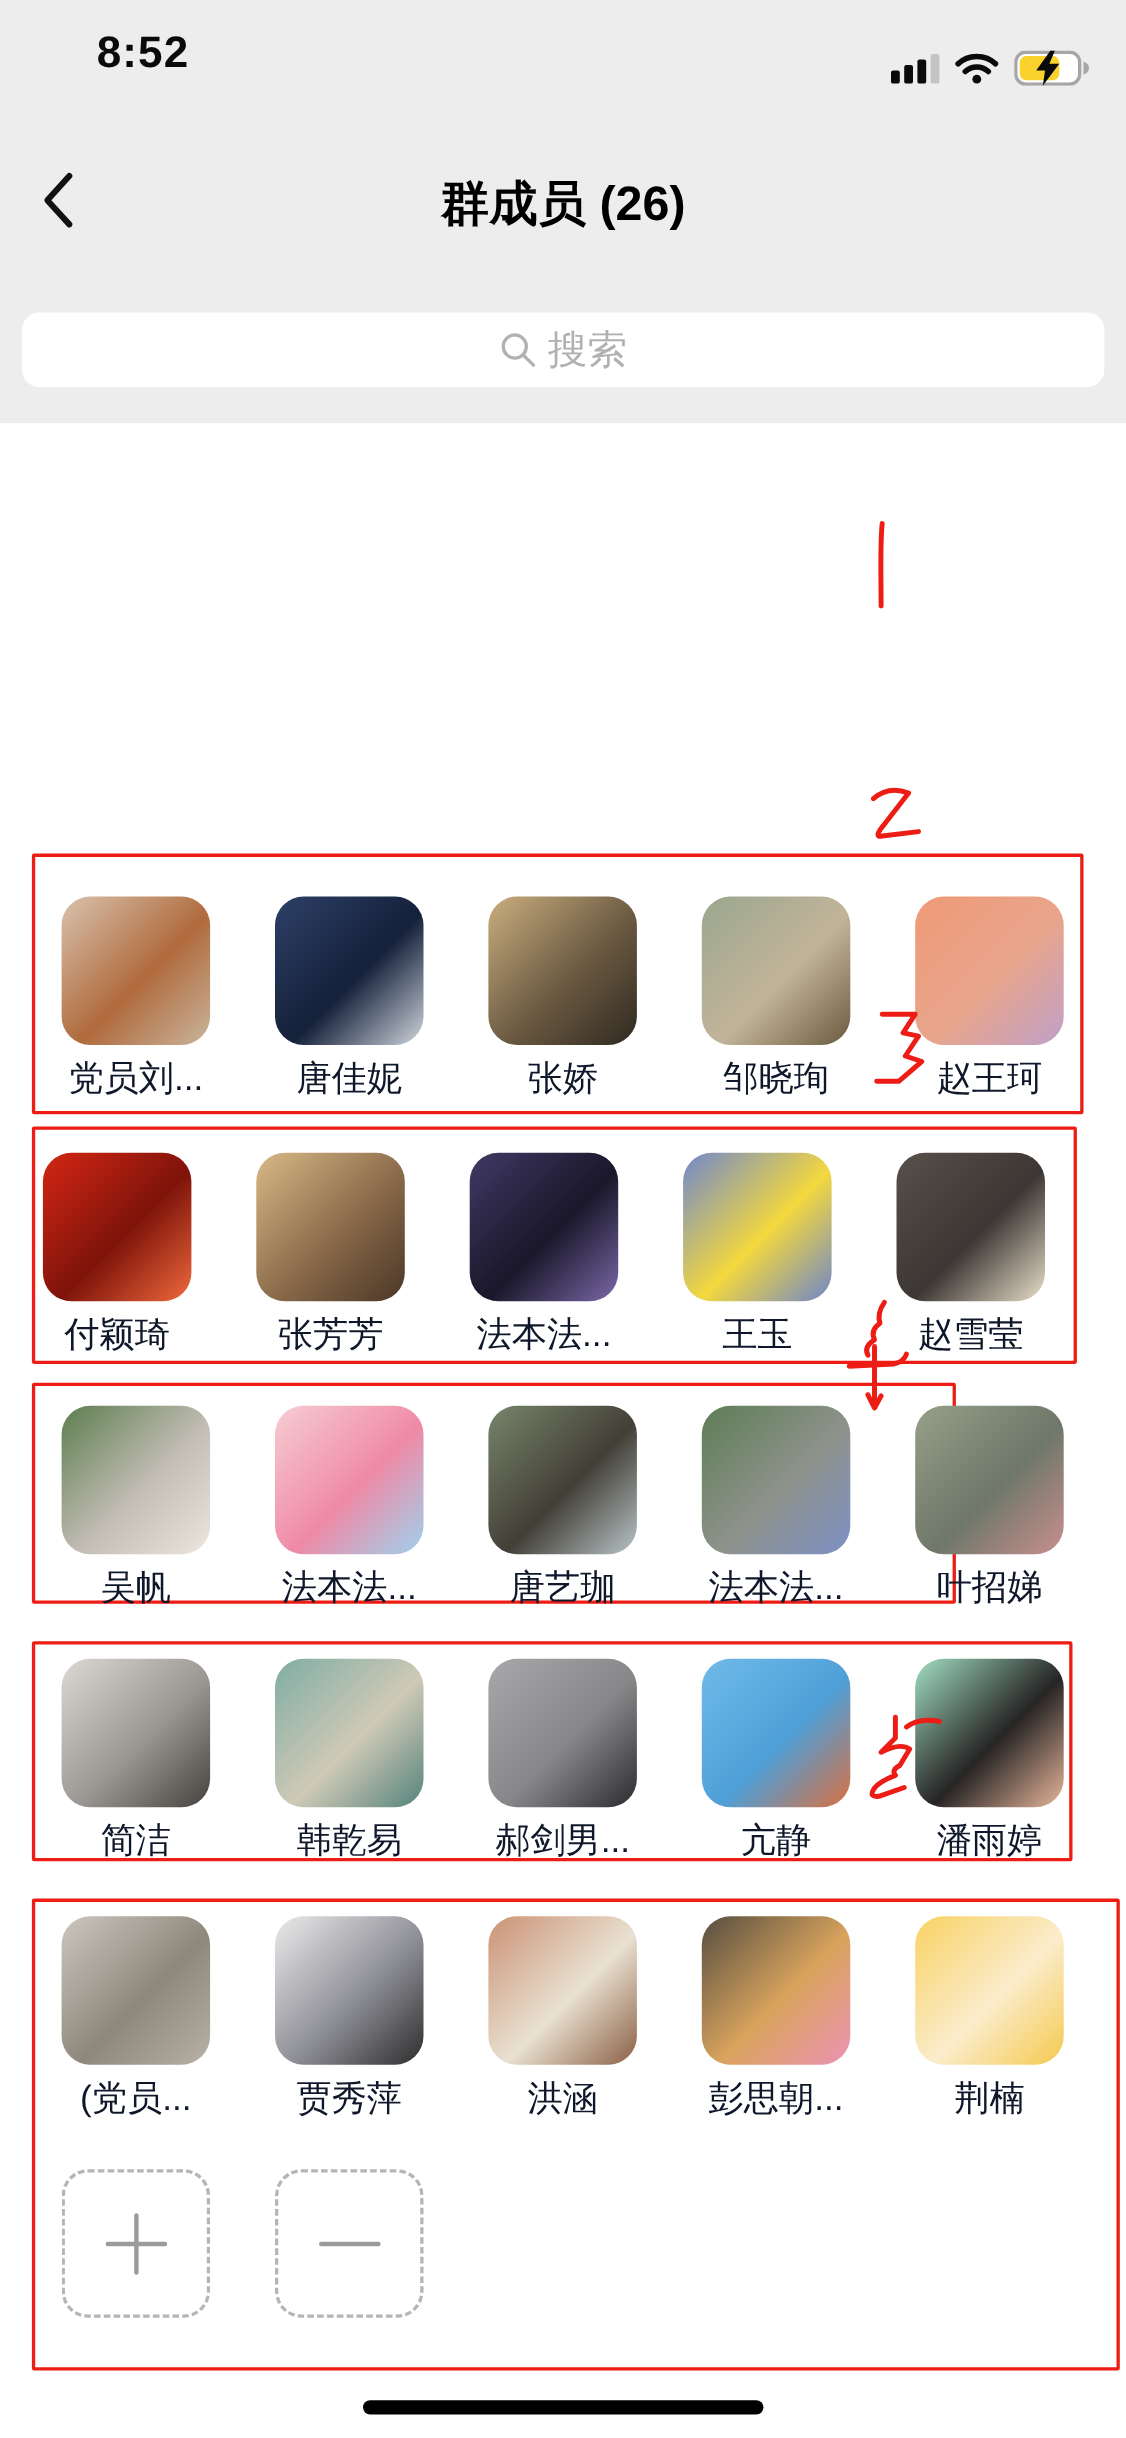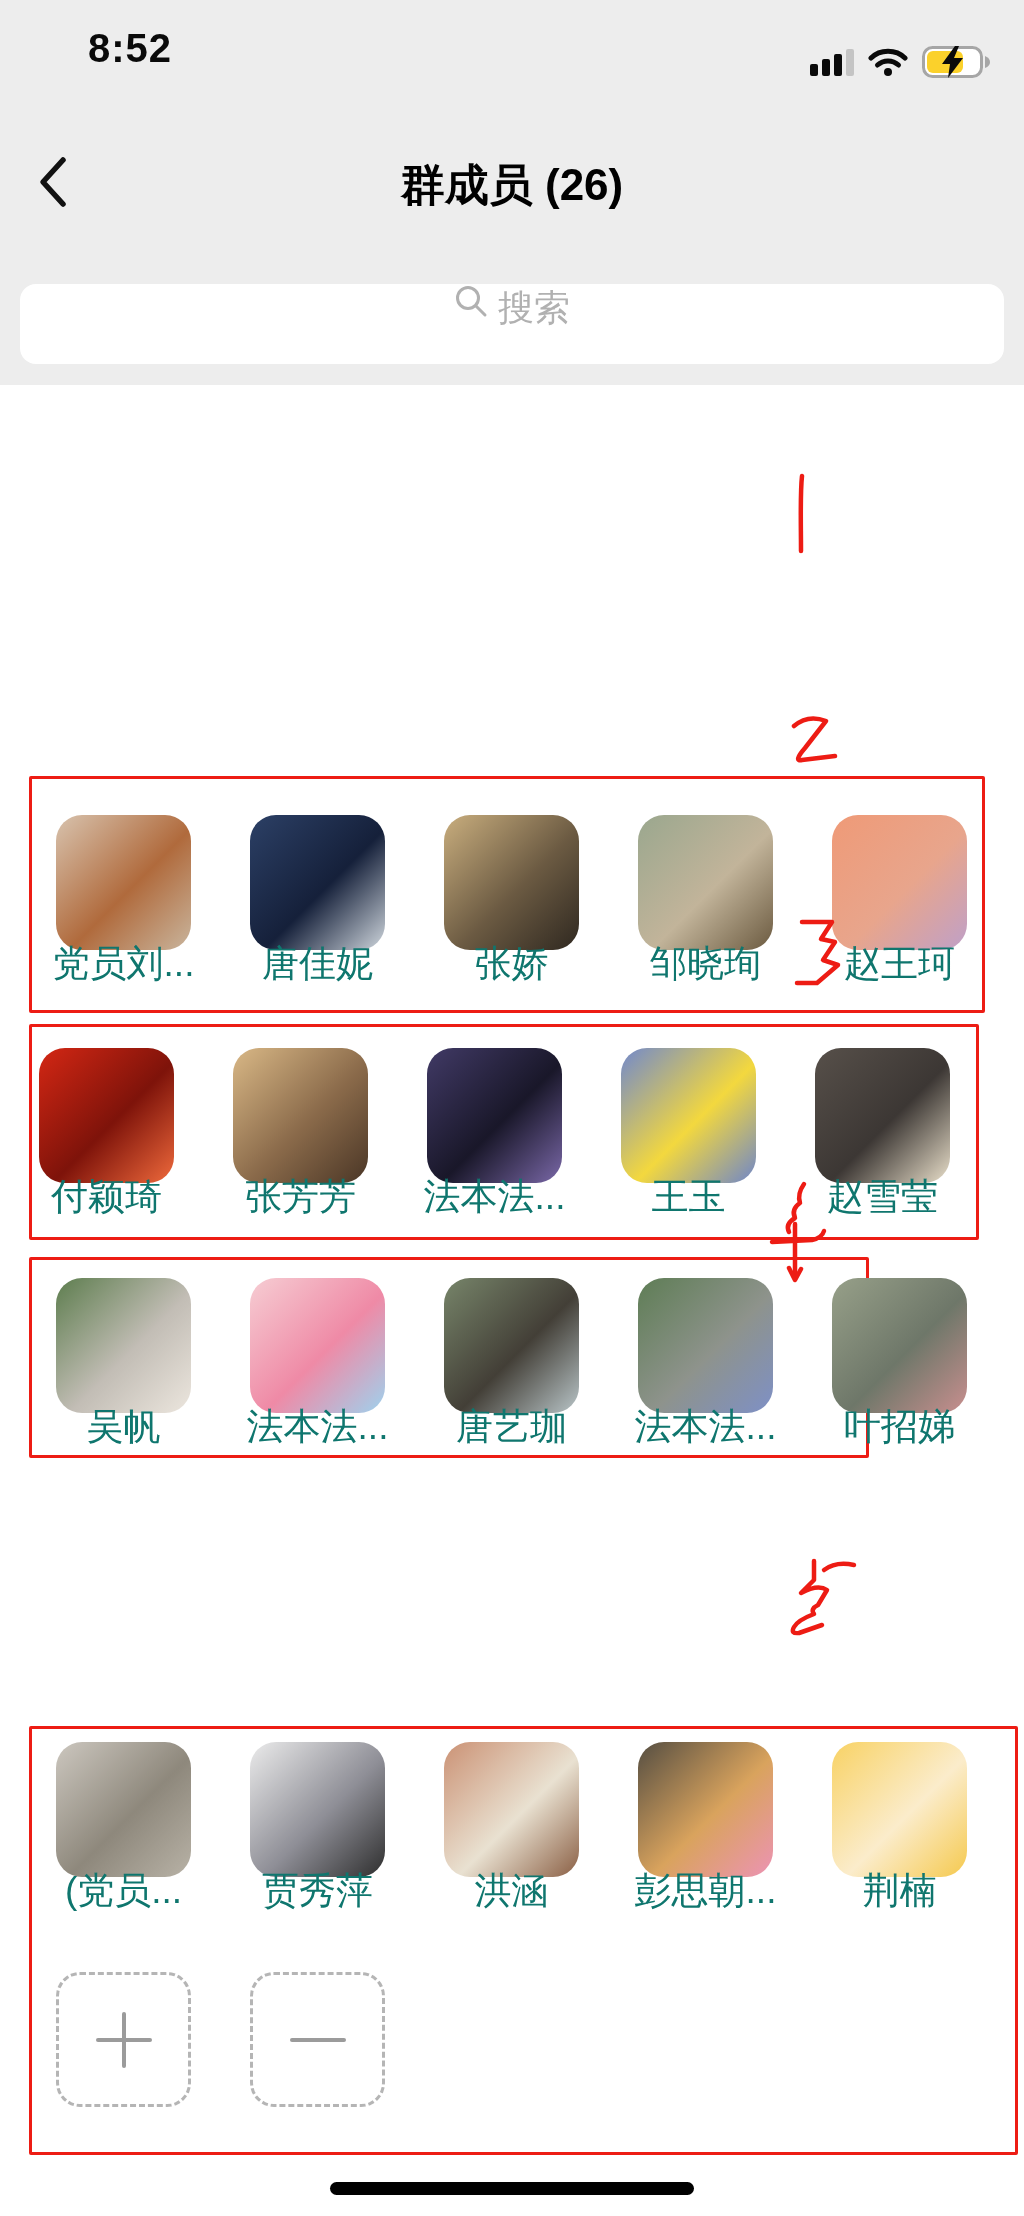--- a/index.html
+++ b/index.html
@@ -10,23 +10,23 @@
     background:#ffffff;
     overflow:hidden;
   }
   
   .top-area { position:absolute; top:0; left:0; width:1024px; height:385px; background:#ededed; }
   .time { position:absolute; left:88px; top:26px; font-size:40px; font-weight:700; color:#0a0a0a; letter-spacing:1px; }
   .status-icons { position:absolute; top:44px; right:34px; display:flex; align-items:center; gap:14px; height:36px; }
   .nav-back { position:absolute; left:38px; top:152px; width:44px; height:60px; display:flex; align-items:center; cursor:pointer; }
   .nav-title { position:absolute; left:0; top:156px; width:1024px; text-align:center; font-size:44px; font-weight:600; color:#000; }
   .search-bar {
-    position:absolute; left:20px; top:284px; width:984px; height:80px;
+    position:absolute; left:20px; top:284px; width:984px; height:68px;
     background:#ffffff; border-radius:16px;
-    display:flex; justify-content:center; gap:10px;
+    display:flex; align-items:center; justify-content:center; gap:10px;
   }
   .search-placeholder { font-size:36px; color:#b1b1b1; }
   
   .content { position:absolute; top:385px; left:0; width:1024px; height:1831px; background:#ffffff; }
   .section { position:absolute; border:3px solid #ed1c14; border-radius:2px; background:transparent; }
   .s1 { top:391px; left:29px; width:956px; height:237px; }
   .s2 { top:639px; left:29px; width:950px; height:216px; }
   .s3 { top:872px; left:29px; width:840px; height:201px; }
   .s4 { top:1107px; left:29px; width:946px; height:200px; }
   .s5 { top:1341px; left:29px; width:989px; height:429px; }
@@ -35,22 +35,22 @@
   .s2 .grid { padding:21px 0 0 7px; }
   .s3 .grid { padding:18px 0 0 24px; }
   .s4 .grid { padding:13px 0 0 24px; }
   .s5 .grid { padding:13px 0 0 24px; }
   .cell { position:relative; width:135px; height:182px; }
   .avatar {
     width:135px; height:135px; border-radius:26px;
     background:#d8d8d8;
   }
   .mname {
-    position:absolute; top:132px; left:50%; transform:translateX(-50%);
-    font-size:37px; line-height:34px; color:#0f766e; white-space:nowrap;
+    position:absolute; top:148px; left:50%; transform:translateX(-50%);
+    font-size:32px; line-height:34px; color:#0f172a; white-space:nowrap;
   }
   .action-cell {
     width:135px; height:135px; border:3px dashed #b5b5b5; border-radius:24px;
     display:flex; align-items:center; justify-content:center; cursor:pointer;
     background:#ffffff;
   }
   
   .ann { position:absolute; pointer-events:none; }
   .ann path, .ann line { stroke:#ed1c14; stroke-width:4.5; fill:none; stroke-linecap:round; stroke-linejoin:round; }
   .ann-1 { left:795px; top:472px; }
@@ -173,20 +173,44 @@
         <div class="cell">
           <div class="avatar" style="background: linear-gradient(135deg, rgb(94, 125, 85) 0%, rgb(142, 147, 140) 55%, rgb(126, 144, 198) 100%);"></div>
           <div class="mname">法本法...</div>
         </div>
         <div class="cell">
           <div class="avatar" style="background: linear-gradient(135deg, rgb(151, 160, 137) 0%, rgb(110, 119, 105) 55%, rgb(201, 143, 143) 100%);"></div>
           <div class="mname">叶招娣</div>
         </div>
       </div>
     </div>
+  <div class="section s4">
+      <div class="grid">
+        <div class="cell">
+          <div class="avatar" style="background: linear-gradient(135deg, rgb(220, 216, 210) 0%, rgb(154, 150, 145) 55%, rgb(69, 66, 62) 100%);"></div>
+          <div class="mname">简洁</div>
+        </div>
+        <div class="cell">
+          <div class="avatar" style="background: linear-gradient(135deg, rgb(127, 173, 164) 0%, rgb(207, 201, 182) 55%, rgb(85, 131, 123) 100%);"></div>
+          <div class="mname">韩乾易</div>
+        </div>
+        <div class="cell">
+          <div class="avatar" style="background: linear-gradient(135deg, rgb(168, 168, 170) 0%, rgb(135, 135, 138) 55%, rgb(44, 44, 48) 100%);"></div>
+          <div class="mname">郝剑男...</div>
+        </div>
+        <div class="cell">
+          <div class="avatar" style="background: linear-gradient(135deg, rgb(111, 187, 233) 0%, rgb(79, 159, 216) 55%, rgb(217, 112, 64) 100%);"></div>
+          <div class="mname">亢静</div>
+        </div>
+        <div class="cell">
+          <div class="avatar" style="background: linear-gradient(135deg, rgb(162, 222, 195) 0%, rgb(38, 36, 36) 55%, rgb(232, 183, 155) 100%);"></div>
+          <div class="mname">潘雨婷</div>
+        </div>
+      </div>
+    </div>
   <div class="section s5">
       <div class="grid">
         <div class="cell">
           <div class="avatar" style="background: linear-gradient(135deg, rgb(204, 199, 191) 0%, rgb(142, 136, 124) 55%, rgb(184, 178, 166) 100%);"></div>
           <div class="mname">(党员...</div>
         </div>
         <div class="cell">
           <div class="avatar" style="background: linear-gradient(135deg, rgb(235, 235, 235) 0%, rgb(142, 142, 150) 55%, rgb(46, 46, 46) 100%);"></div>
           <div class="mname">贾秀萍</div>
         </div>

